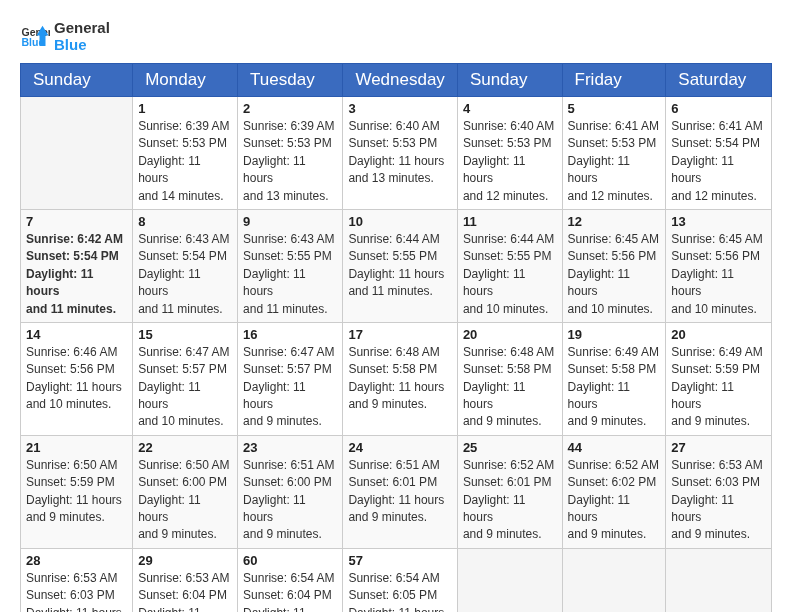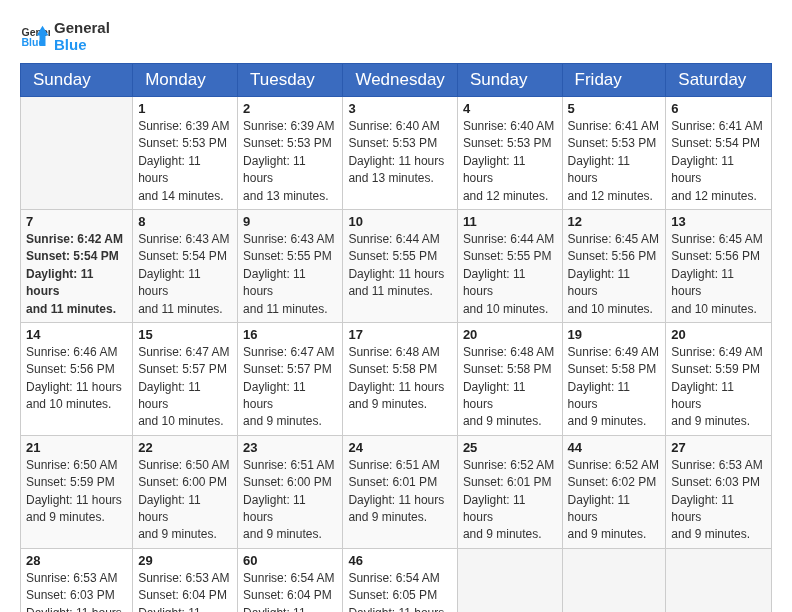--- a/index.html
+++ b/index.html
@@ -326,21 +326,21 @@
 and 10 minutes.</div>
         </td>
         <td>
           <div class="day-num">60</div>
           <div class="day-info" style="white-space: pre-line;">Sunrise: 6:54 AM
 Sunset: 6:04 PM
 Daylight: 11 hours
 and 10 minutes.</div>
         </td>
         <td>
-          <div class="day-num">46</div>
+          <div class="day-num">57</div>
           <div class="day-info" style="white-space: pre-line;">Sunrise: 6:54 AM
 Sunset: 6:05 PM
 Daylight: 11 hours
 and 10 minutes.</div>
         </td>
         <td class="empty"></td>
         <td class="empty"></td>
         <td class="empty"></td>
       </tr>
     </tbody>

